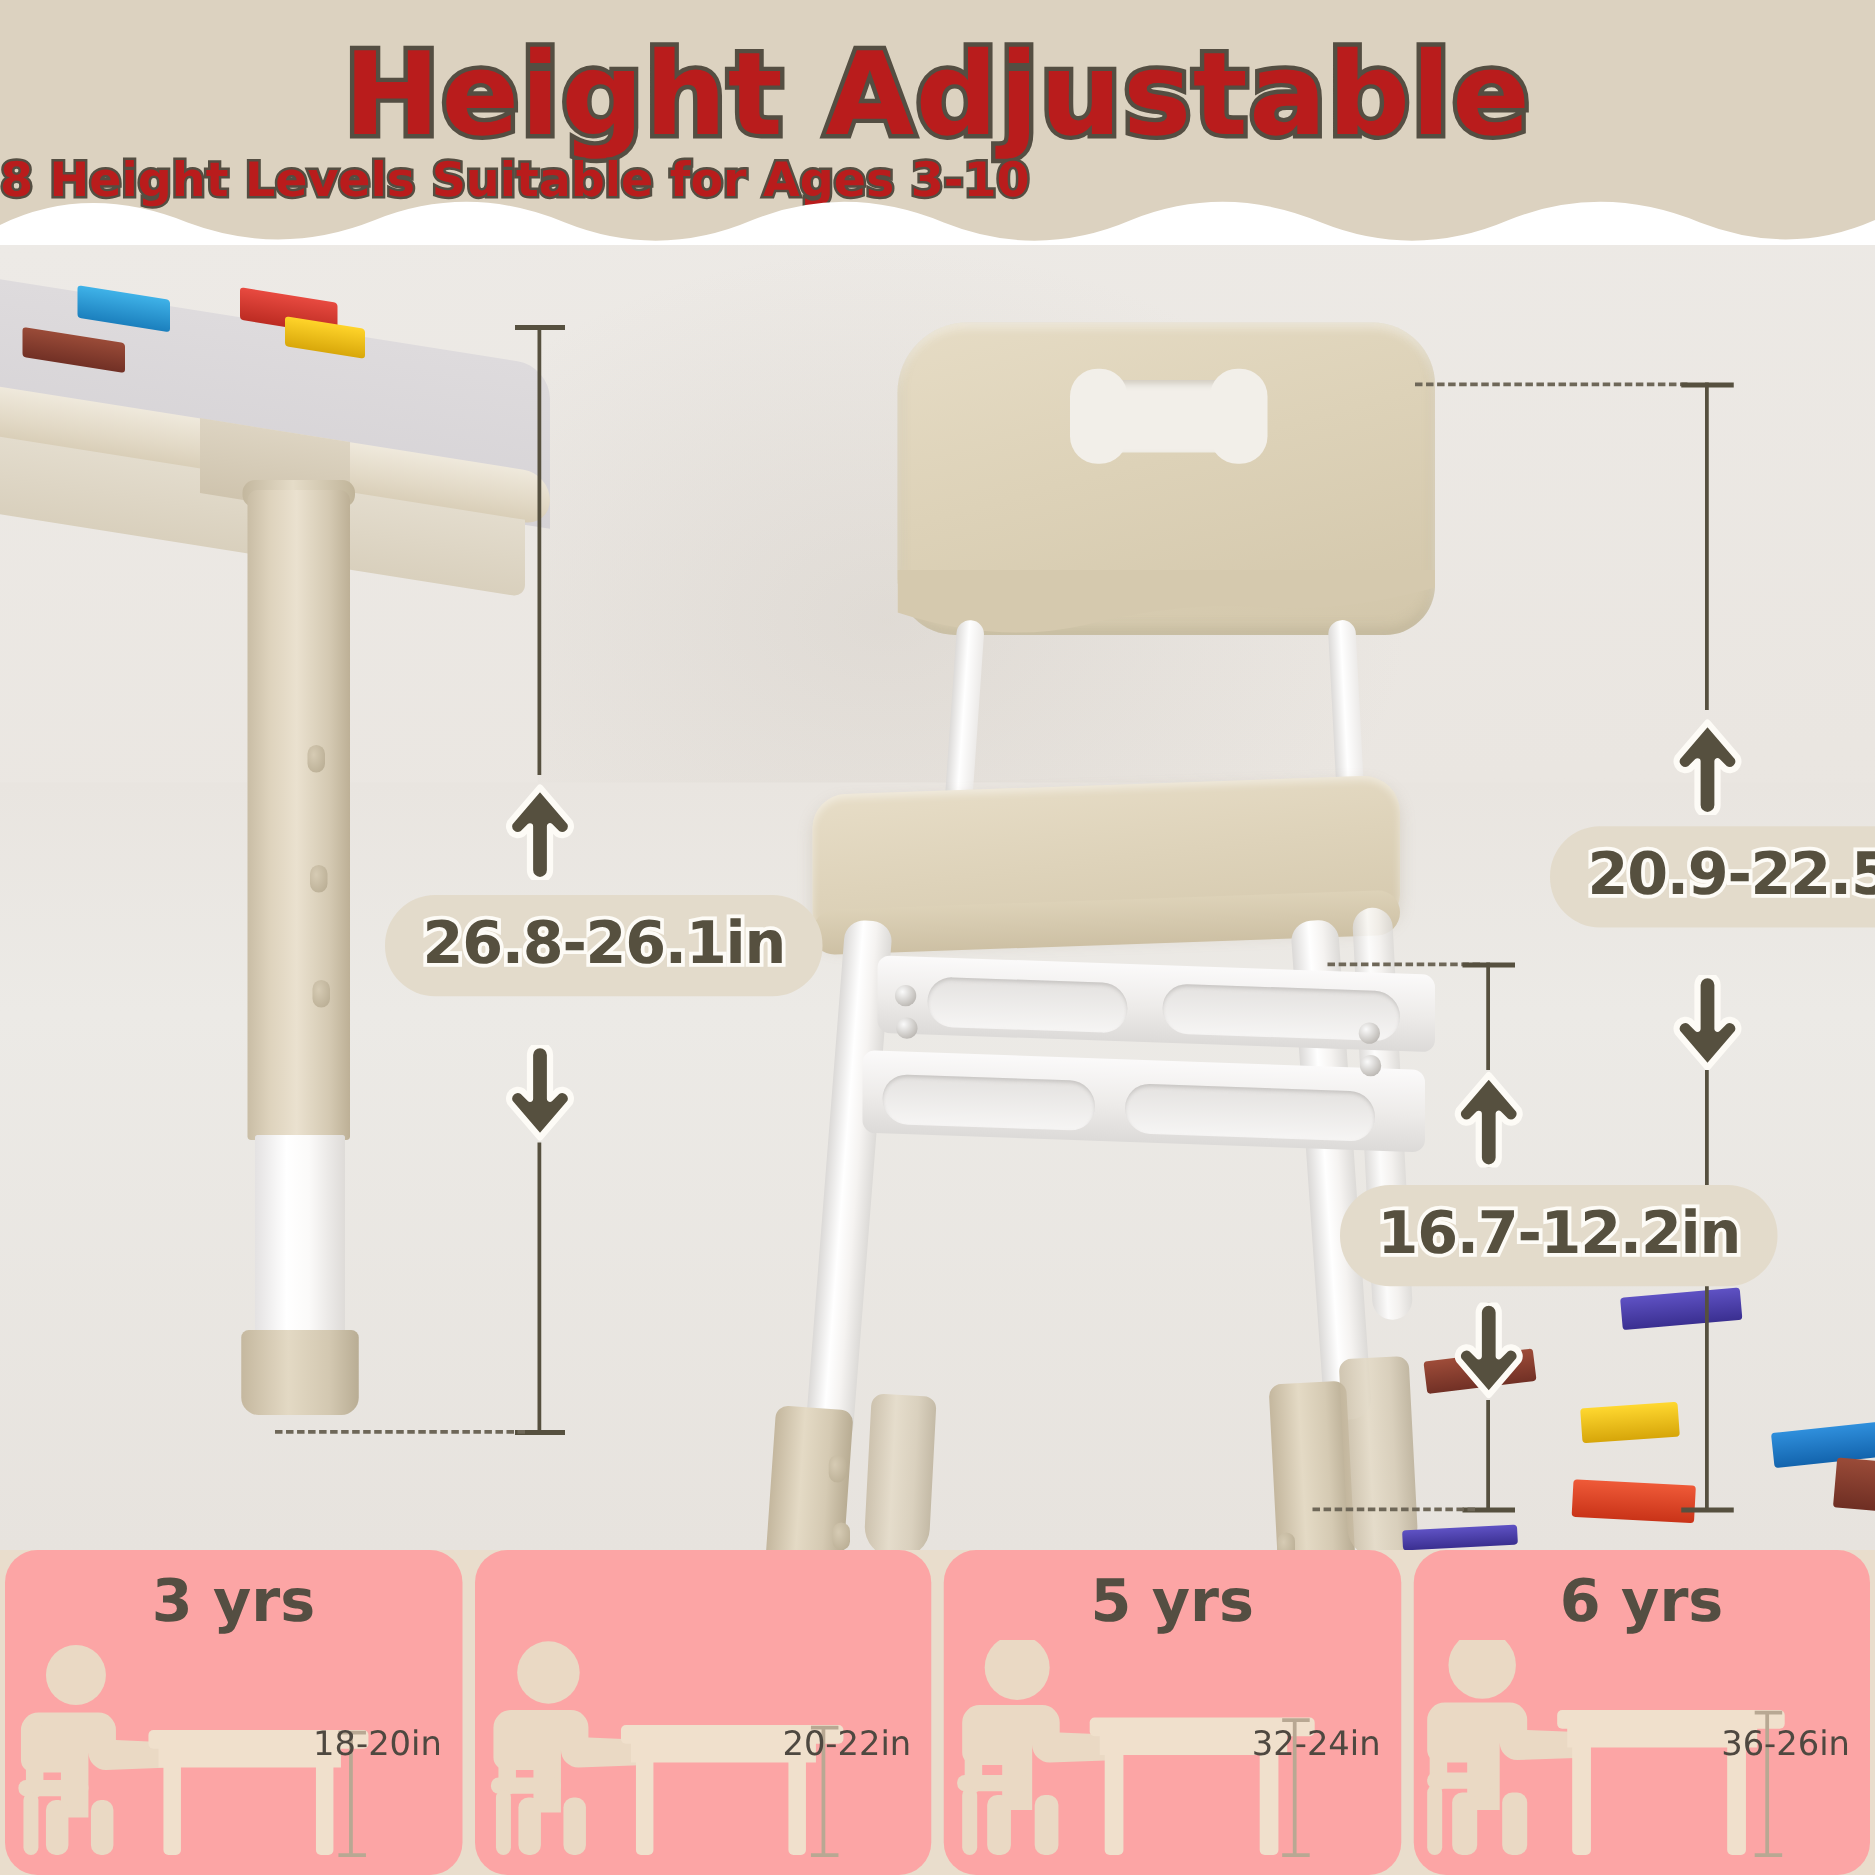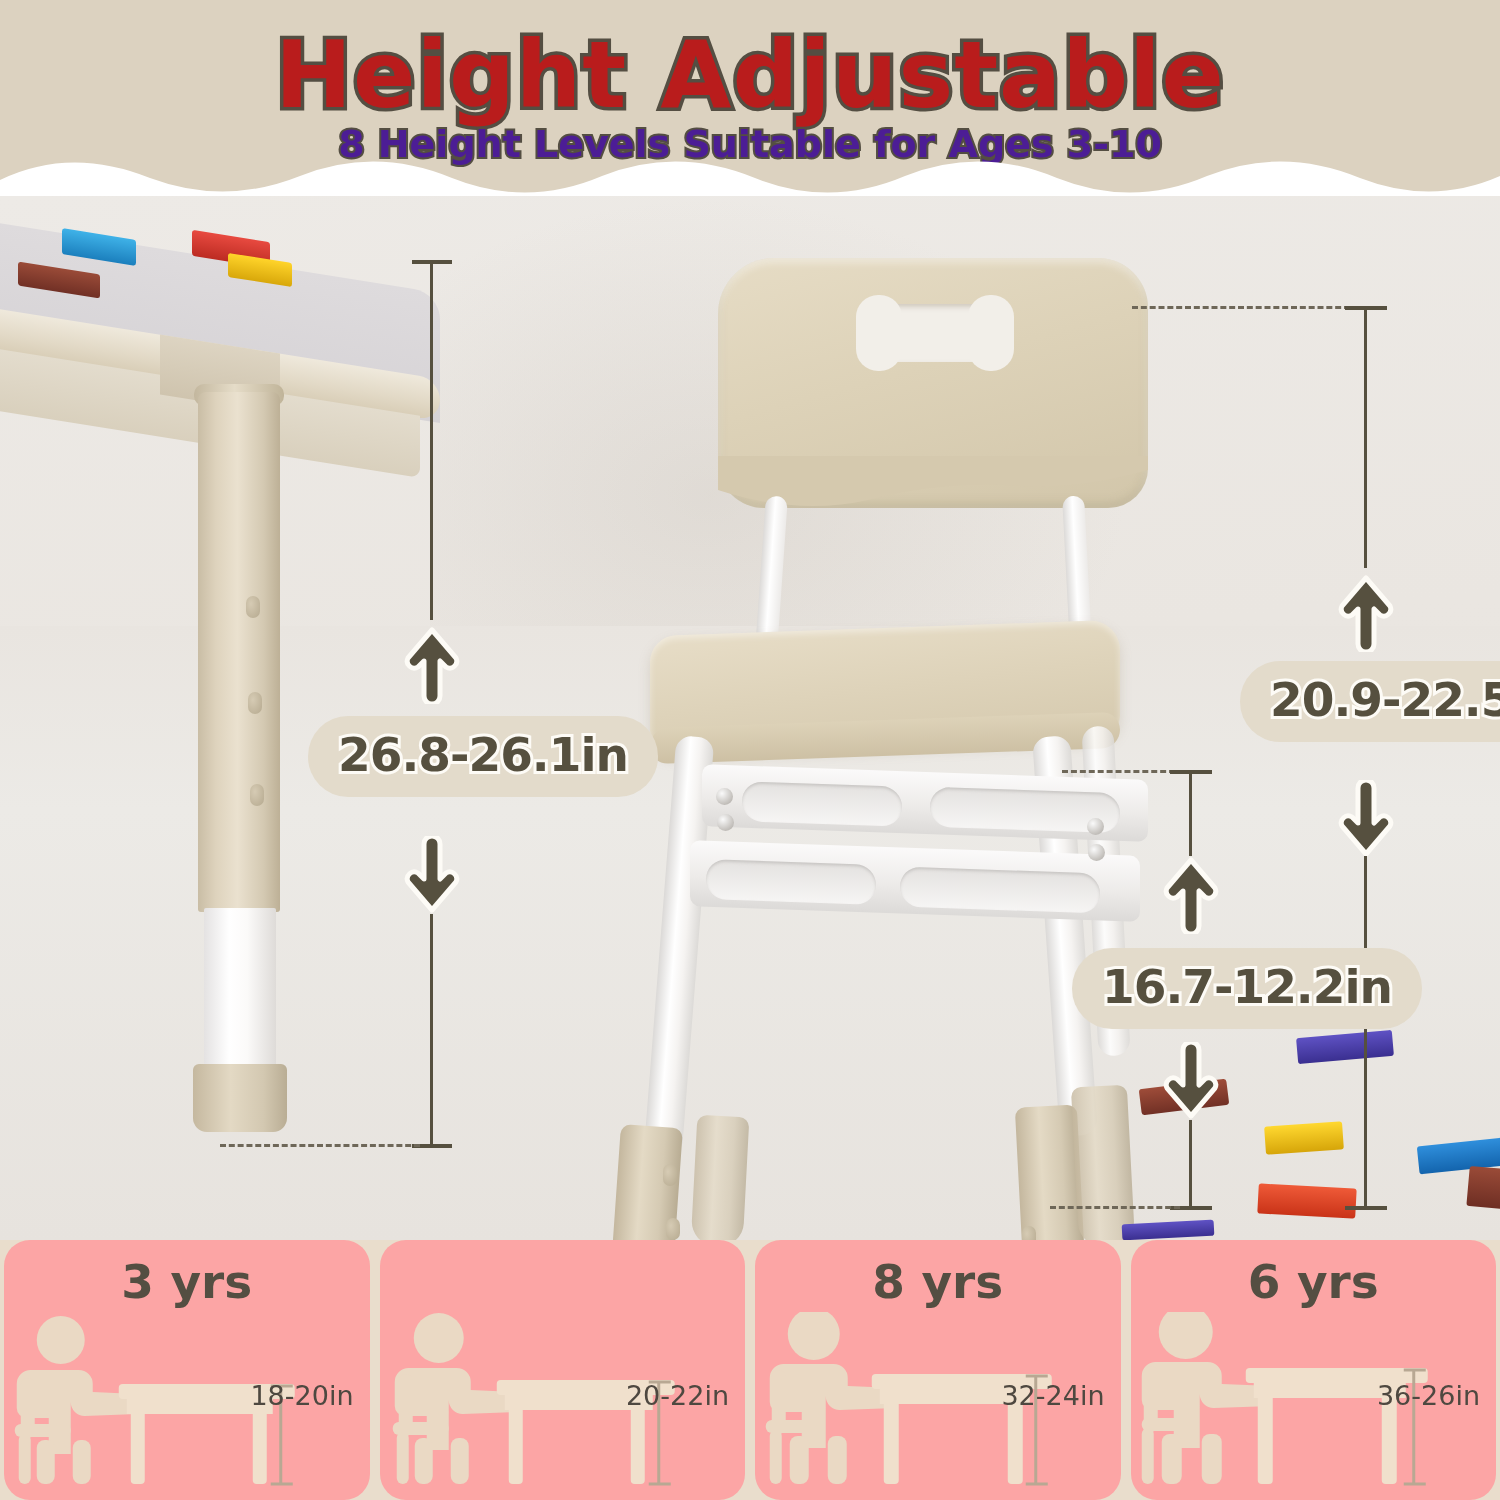--- a/index.html
+++ b/index.html
@@ -21,23 +21,22 @@
     text-align:center;
     font-size:92px; font-weight:bold;
     letter-spacing:1px;
     color:#b91c1c;
     -webkit-text-stroke:7px #544e42;
     paint-order:stroke fill;
     font-family:"DejaVu Sans", sans-serif;
   }
   .subtitle {
     position:absolute; left:0; top:122px; width:1500px;
-    text-align:center;
     font-size:38px; font-weight:bold;
-    color:#4c1d95;
+    color:#b91c1c;
     -webkit-text-stroke:4px #544e42;
     paint-order:stroke fill;
     font-family:"DejaVu Sans", sans-serif;
   }
   .scallop {
     position:absolute; left:0; bottom:-2px; width:1500px; height:50px;
   }
 
   
   .scene {
@@ -403,21 +402,21 @@
       <g stroke="#b8a893" stroke-width="3" fill="none">
         <line x1="268" y1="70" x2="268" y2="172"></line>
         <line x1="258" y1="70" x2="280" y2="70"></line>
         <line x1="258" y1="172" x2="280" y2="172"></line>
       </g>
     </svg>
     <div class="age-meas">20-22in</div>
   </div>
 
   <div class="age-card">
-    <div class="age-title">8 yrs</div>
+    <div class="age-title">5 yrs</div>
     <svg class="age-svg" viewBox="0 0 360 182">
       <g fill="#ead9c4">
         <circle cx="48" cy="22" r="26"></circle>
         <path d="M26,52 h42 a14,14 0 0 1 14,14 v8 l48,2 v20 l-56,2 a14,14 0 0 1 -14,-14 v52 h-24 v-36 h-22 a10,10 0 0 1 -10,-10 v-24 a14,14 0 0 1 14,-14 z"></path>
         <rect x="24" y="124" width="19" height="48" rx="8"></rect>
         <rect x="62" y="124" width="19" height="48" rx="8"></rect>
         <rect x="6" y="58" width="14" height="64" rx="7"></rect>
         <rect x="0" y="108" width="58" height="13" rx="6"></rect>
         <rect x="4" y="118" width="12" height="54" rx="6"></rect>
       </g>

